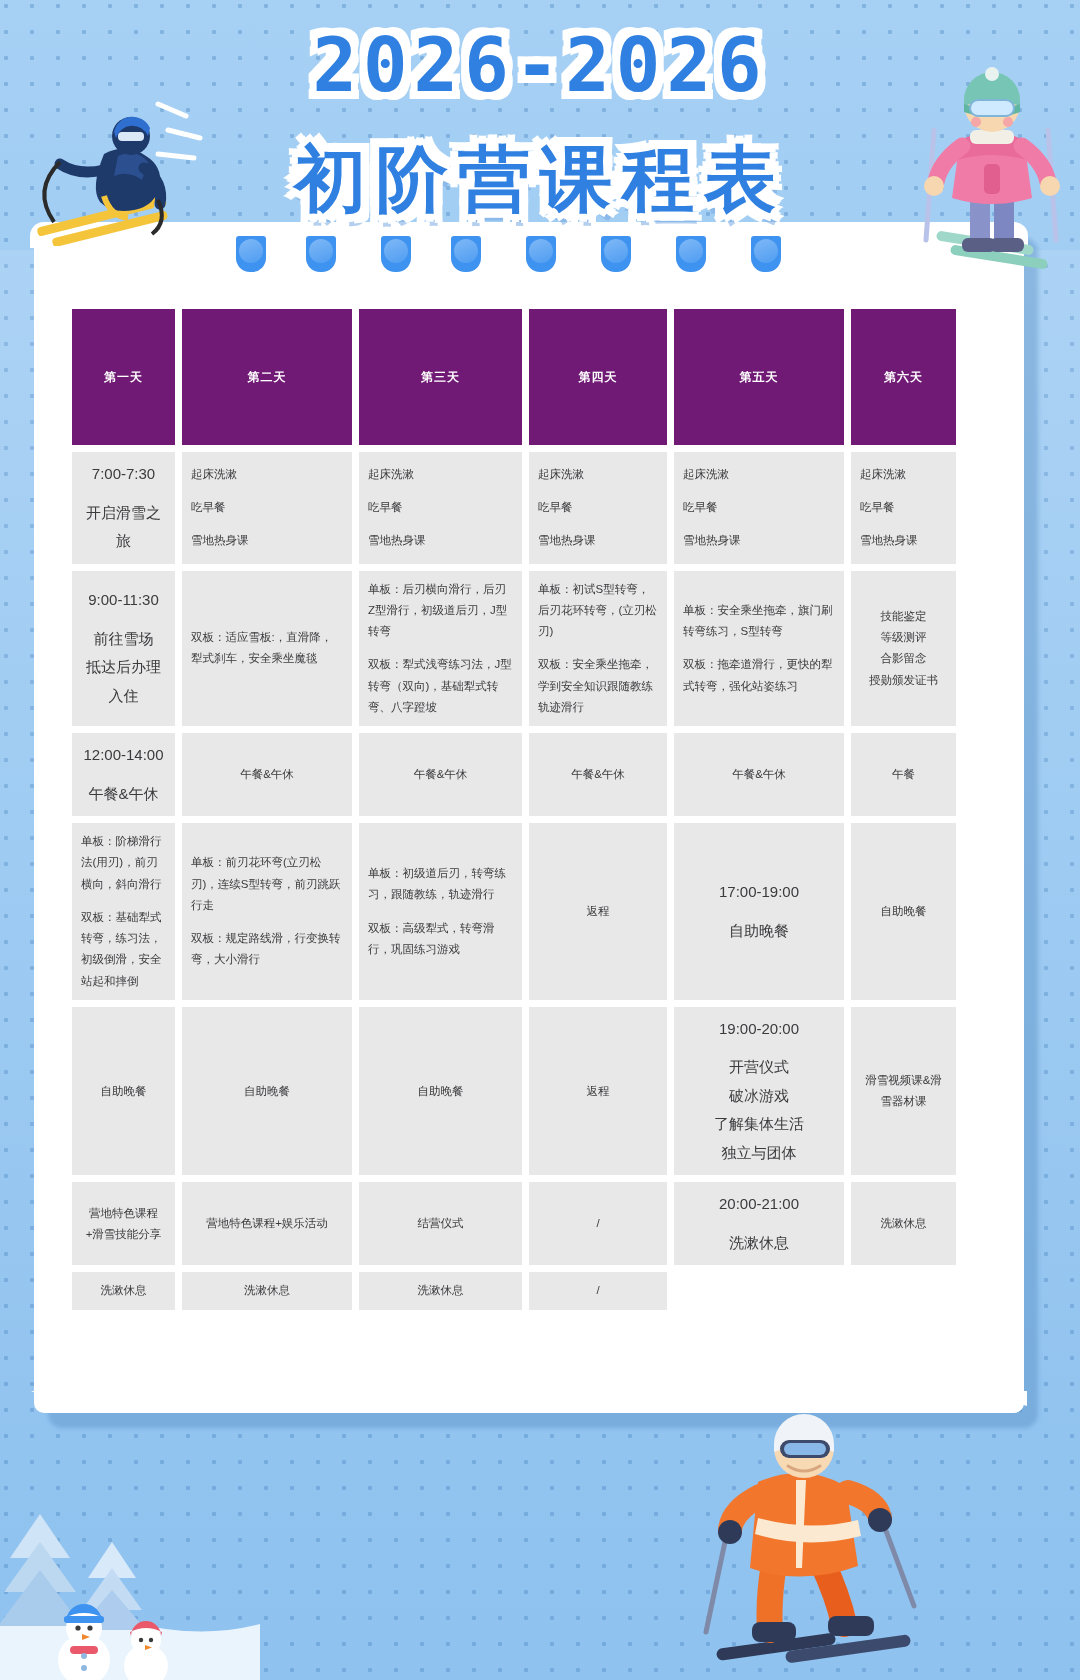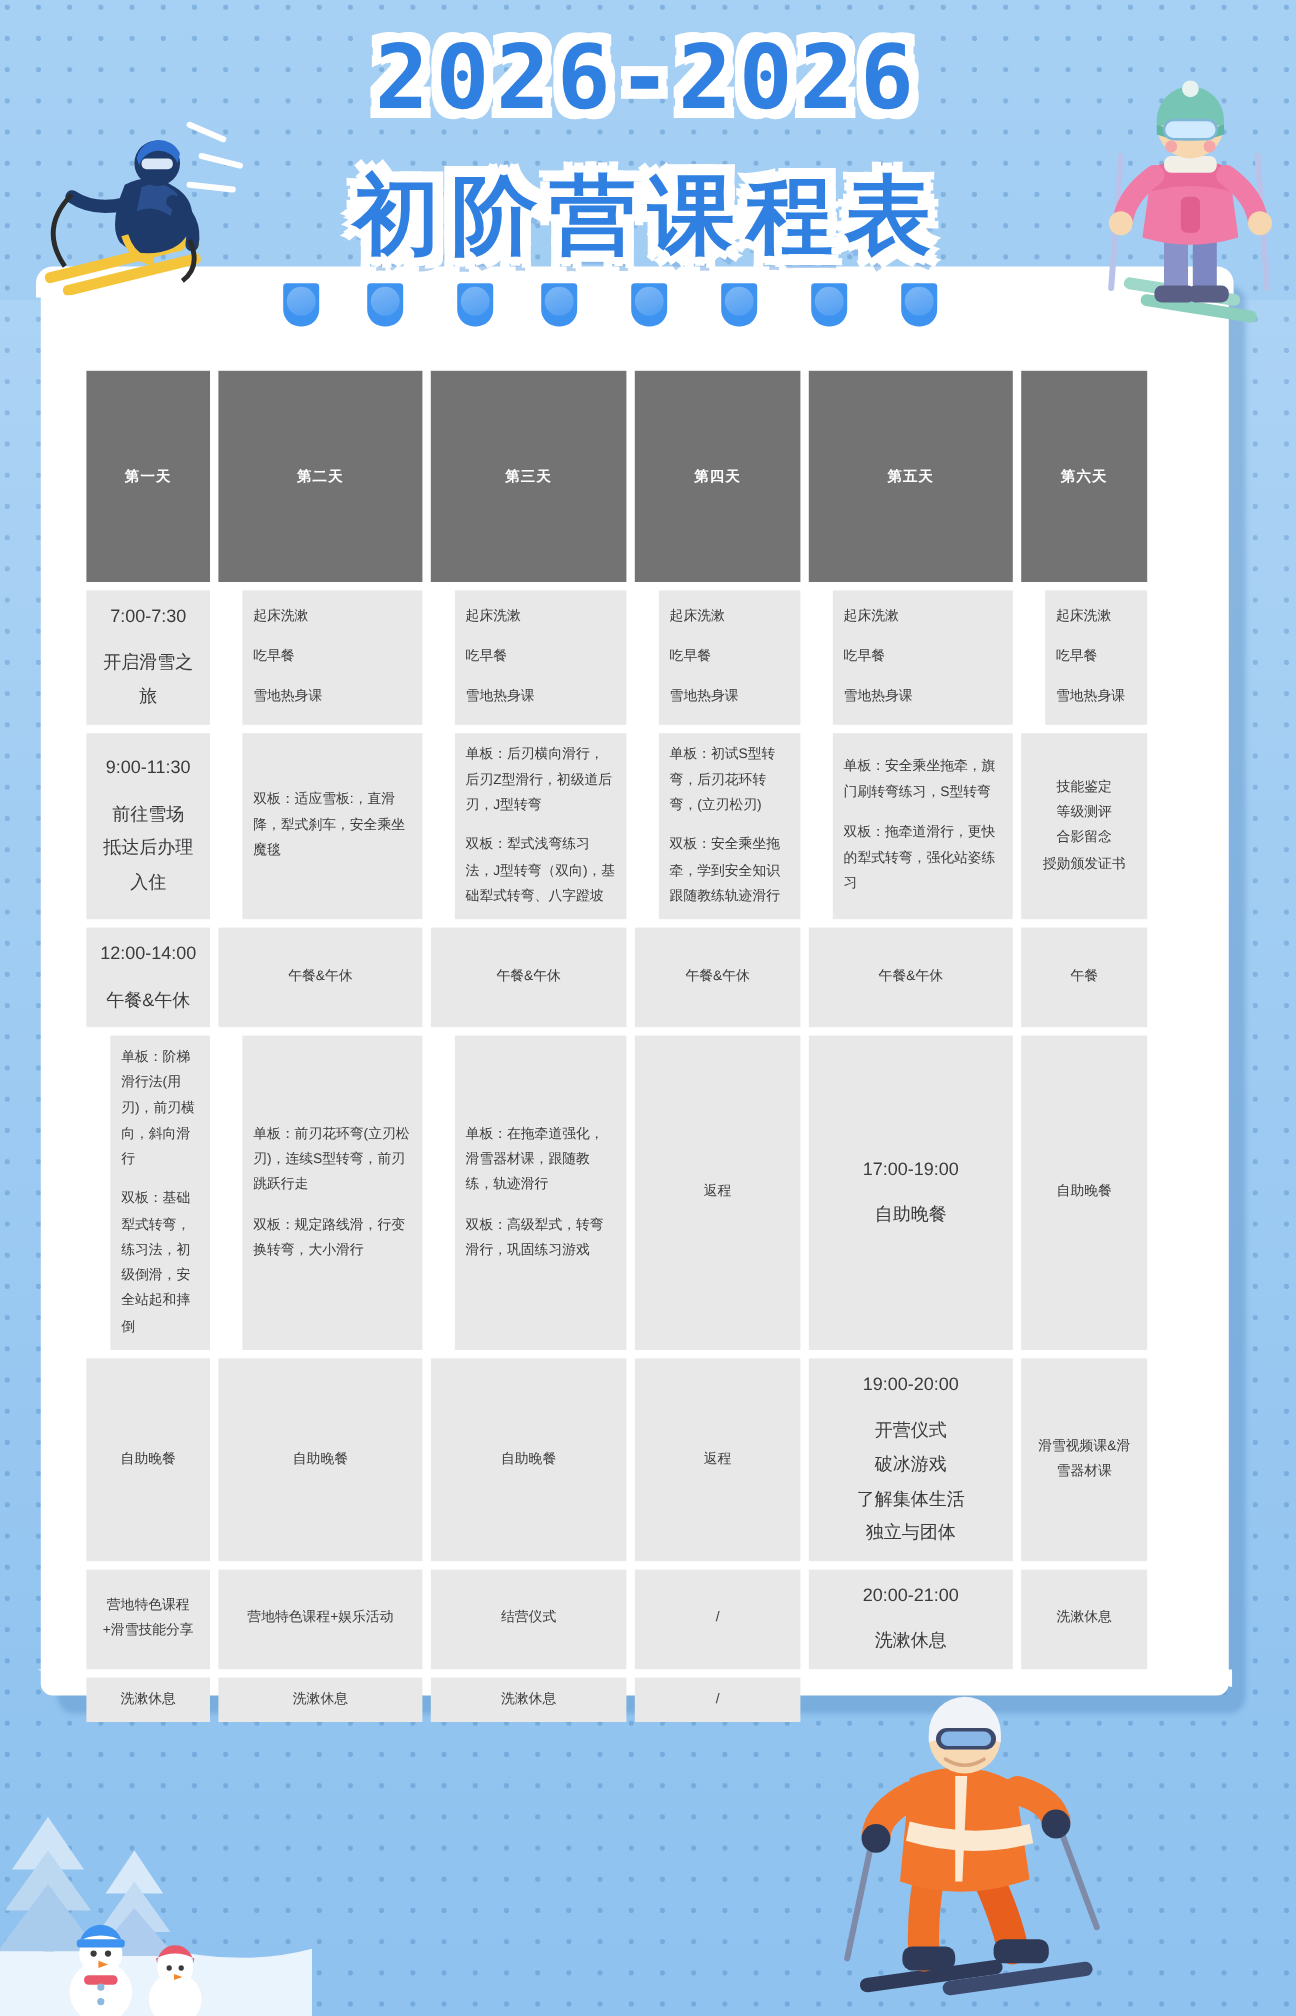--- a/index.html
+++ b/index.html
@@ -68,30 +68,30 @@
       -9px -9px 0 #fff, 9px -9px 0 #fff, -9px 9px 0 #fff, 9px 9px 0 #fff,
       4px 12px 0 rgba(120,170,225,.55);
   }
   
   .table{
     position:absolute; left:72px; top:309px; width:862px; z-index:6;
     display:grid; grid-template-columns:103px 170px 163px 138px 170px 105px;
     gap:7px 7px;
   }
   .th{
-    background:#737373; color:#fff; height:176px;
+    background:#701a75; color:#fff; height:136px;
     display:flex; align-items:center; justify-content:center;
     font-size:12px; font-weight:bold; letter-spacing:1px;
   }
   .td{
     background:#e8e8e9; color:#3b3b3d;
     display:flex; flex-direction:column; align-items:center; justify-content:center;
     text-align:center; font-size:11.5px; line-height:1.85; padding:8px 9px;
   }
-  .td.left{ text-align:left; align-items:center;margin-left:20px;}
+  .td.left{ text-align:left; align-items:center;}
   .td .blk{ width:100%; }
   .td .blk + .blk{ margin-top:12px; }
   .first{ font-size:15px; line-height:1.9; }
   .first .sp{ display:block; height:10px; }
   
   .ski-left{ position:absolute; left:8px; top:96px; width:230px; height:150px; z-index:3;}
   .ski-right{ position:absolute; right:14px; top:60px; width:150px; height:215px; z-index:3;}
   .ski-bottom{ position:absolute; right:150px; bottom:10px; width:230px; height:270px; z-index:7;}
   .deco-trees{ position:absolute; left:0; bottom:0; width:260px; height:250px; z-index:7;}
 </style>
@@ -347,21 +347,21 @@
     <div class="td r4 left">
       <div class="blk">
         <div>单板：前刃花环弯(立刃松刃)，连续S型转弯，前刃跳跃行走</div>
       </div>
       <div class="blk">
         <div>双板：规定路线滑，行变换转弯，大小滑行</div>
       </div>
     </div>
     <div class="td r4 left">
       <div class="blk">
-        <div>单板：在拖牵道强化，滑雪器材课，跟随教练，轨迹滑行</div>
+        <div>单板：初级道后刃，转弯练习，跟随教练，轨迹滑行</div>
       </div>
       <div class="blk">
         <div>双板：高级犁式，转弯滑行，巩固练习游戏</div>
       </div>
     </div>
     <div class="td r4">
       <div class="blk">
         <div>返程</div>
       </div>
     </div>

